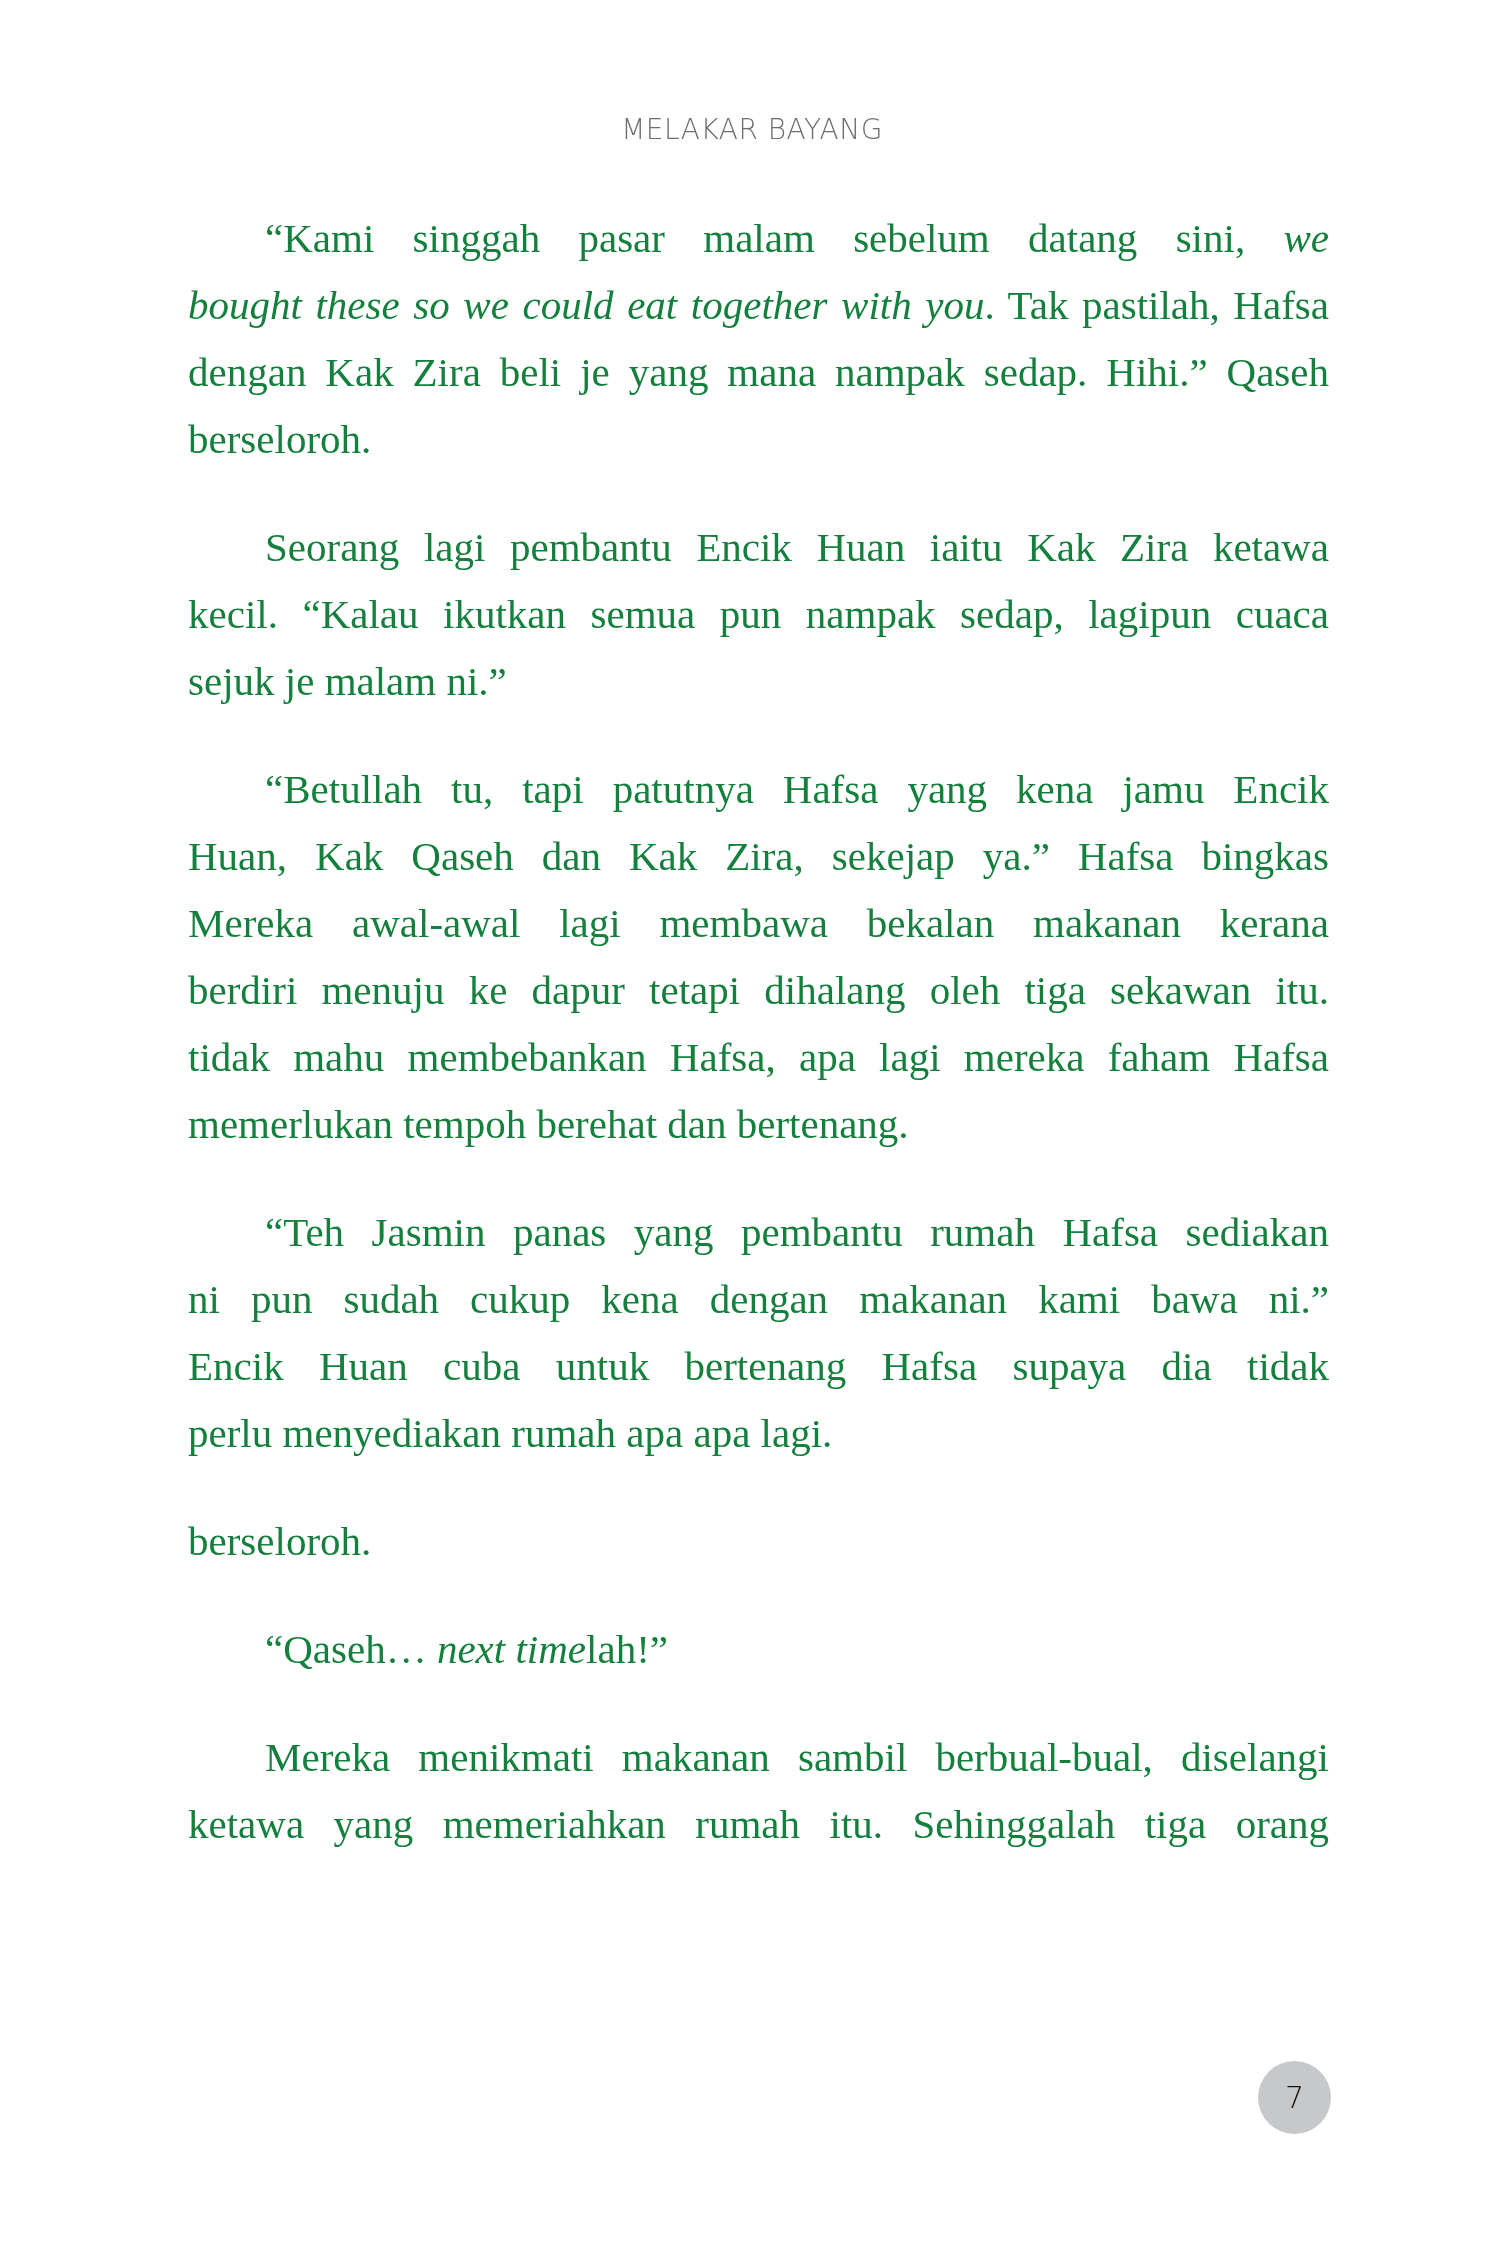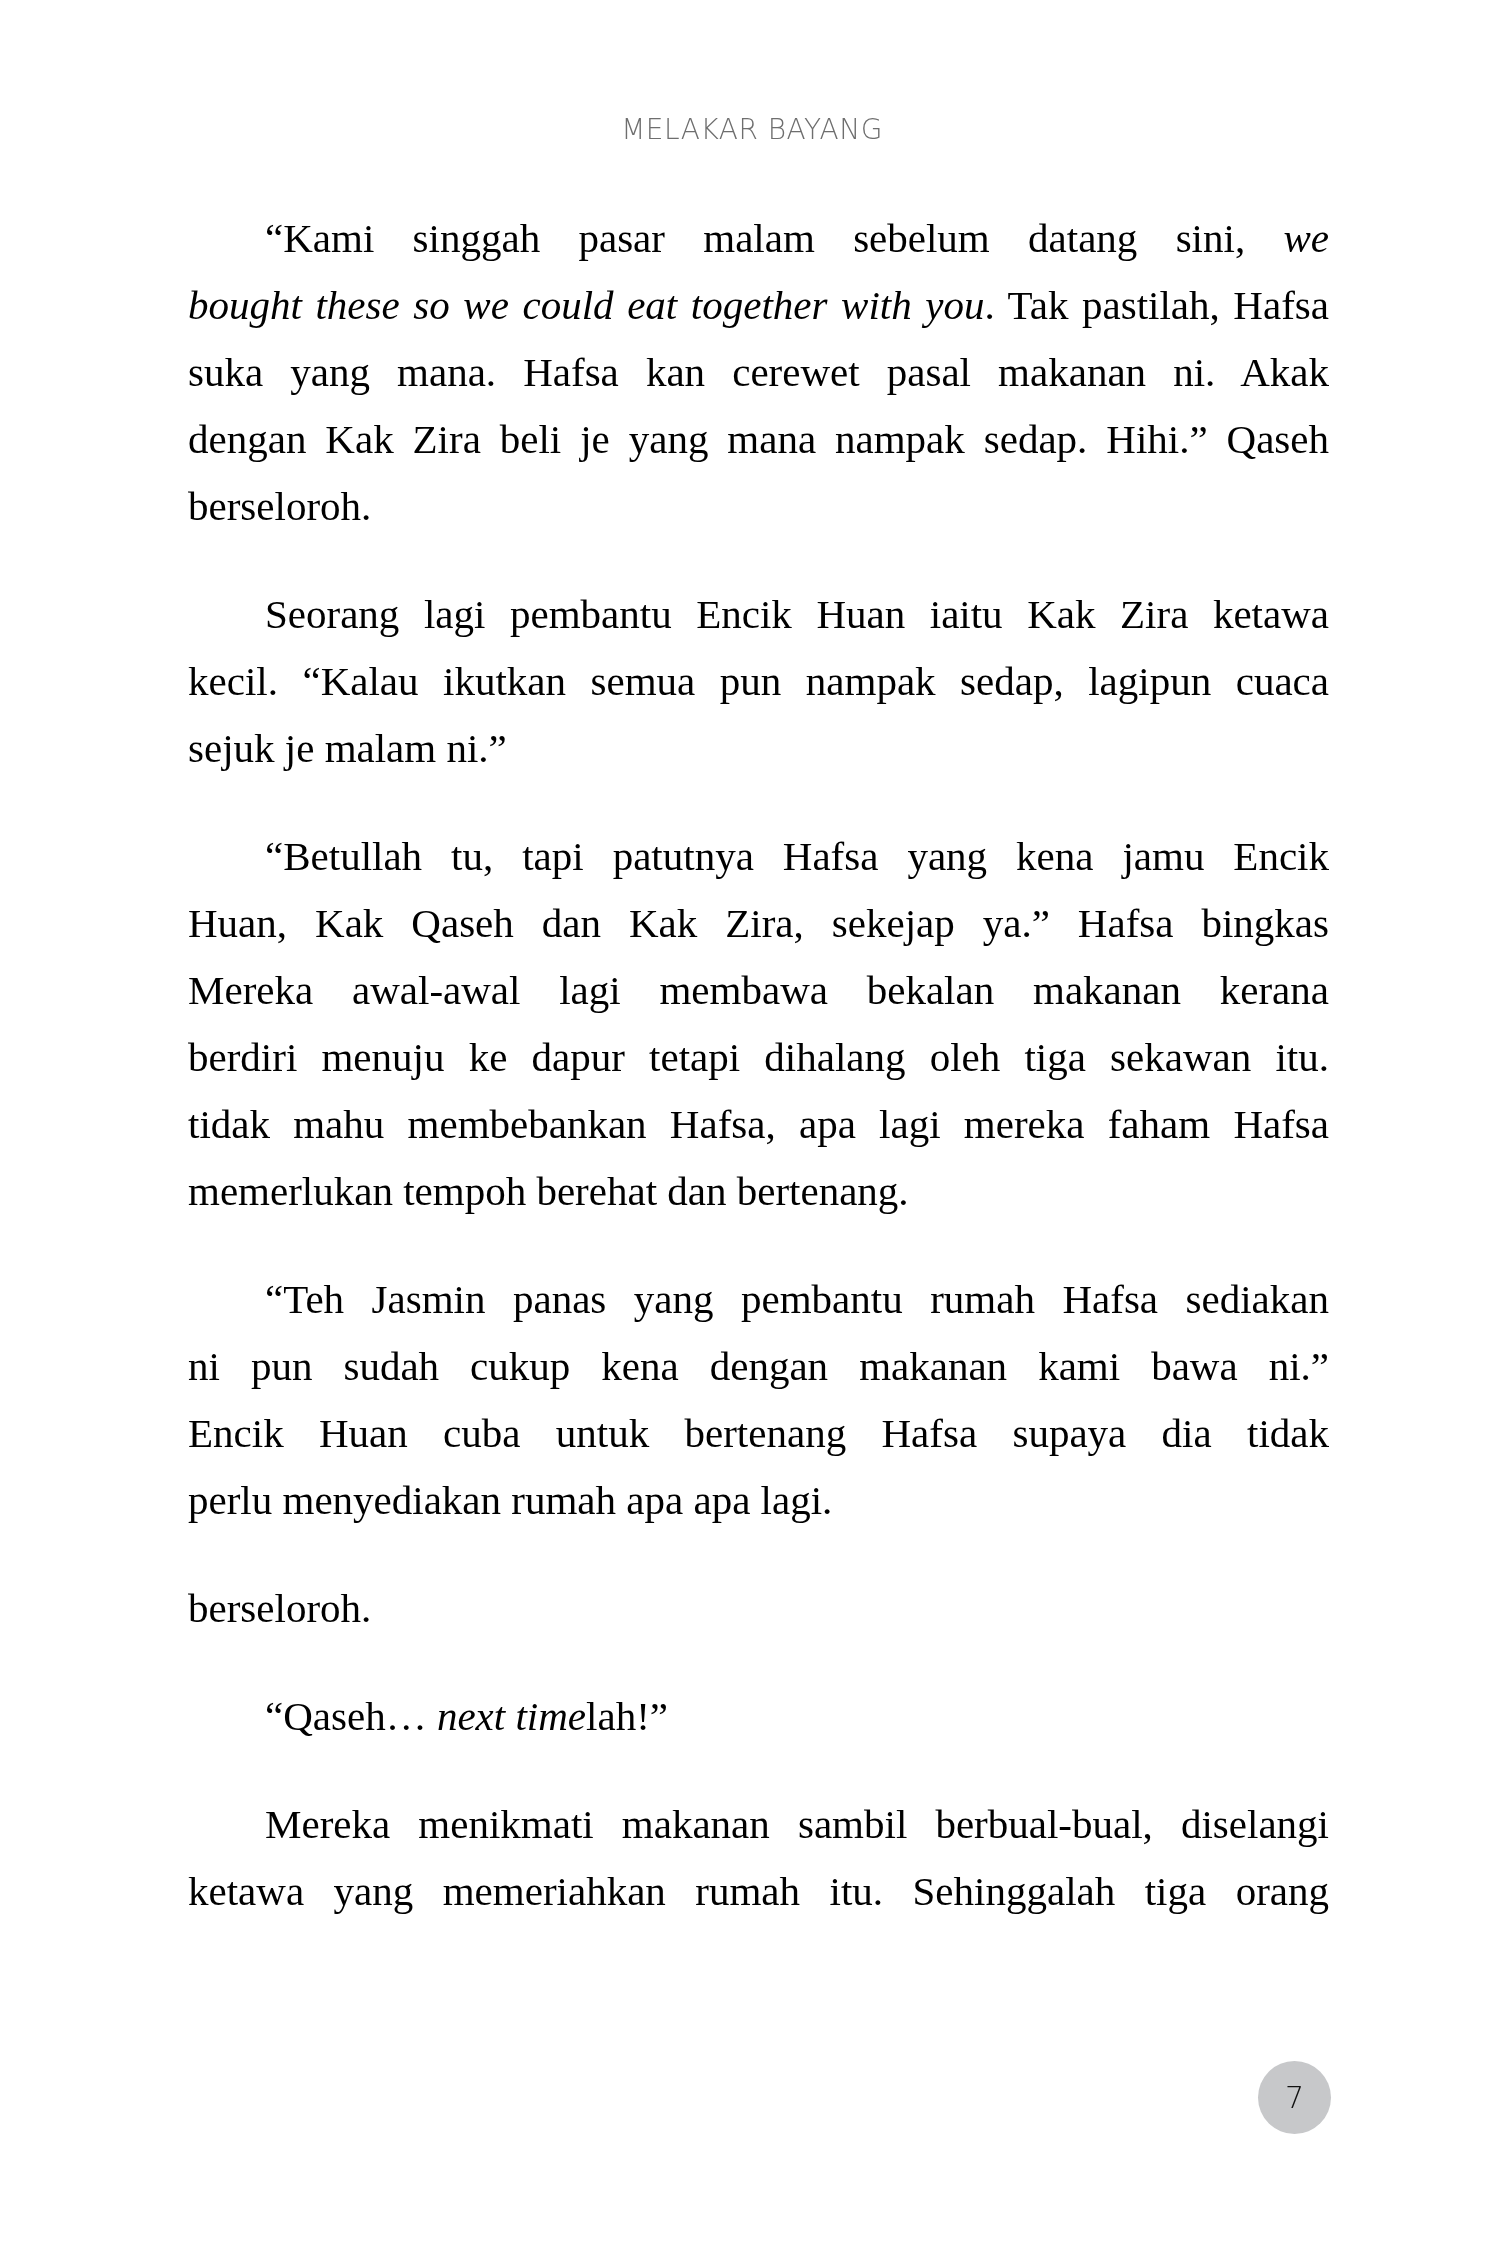--- a/index.html
+++ b/index.html
@@ -27,21 +27,21 @@
     line-height: 36px;
     padding-left: 2px;
   }
   .text-block {
     position: absolute;
     top: 205px;
     left: 188px;
     width: 1141px;
     font-family: "Liberation Serif", "DejaVu Serif", serif;
     font-size: 41px;
-    color: #000000;
+    color: #15803d;
   }
   .para {
     margin: 0 0 41px 0;
   }
   .line {
     display: block;
     height: 67px;
     line-height: 67px;
     white-space: nowrap;
     text-align: justify;
@@ -76,21 +76,20 @@
 </style>
 </head>
 <body>
 
 <div class="running-header">MELAKAR BAYANG</div>
 
 <div class="text-block" id="text-block">
     <div class="para">
       <span class="line indent"><span>“Kami singgah pasar malam sebelum datang sini, </span><span class="it">we</span></span>
       <span class="line"><span class="it">bought these so we could eat together with you</span><span>. Tak pastilah, Hafsa</span></span>
-      <span class="line"><span>suka yang mana. Hafsa kan cerewet pasal makanan ni. Akak</span></span>
       <span class="line"><span>dengan Kak Zira beli je yang mana nampak sedap. Hihi.” Qaseh</span></span>
       <span class="line last"><span>berseloroh.</span></span>
     </div>
     <div class="para">
       <span class="line indent"><span>Seorang lagi pembantu Encik Huan iaitu Kak Zira ketawa</span></span>
       <span class="line"><span>kecil. “Kalau ikutkan semua pun nampak sedap, lagipun cuaca</span></span>
       <span class="line last"><span>sejuk je malam ni.”</span></span>
     </div>
     <div class="para">
       <span class="line indent"><span>“Betullah tu, tapi patutnya Hafsa yang kena jamu Encik</span></span>

